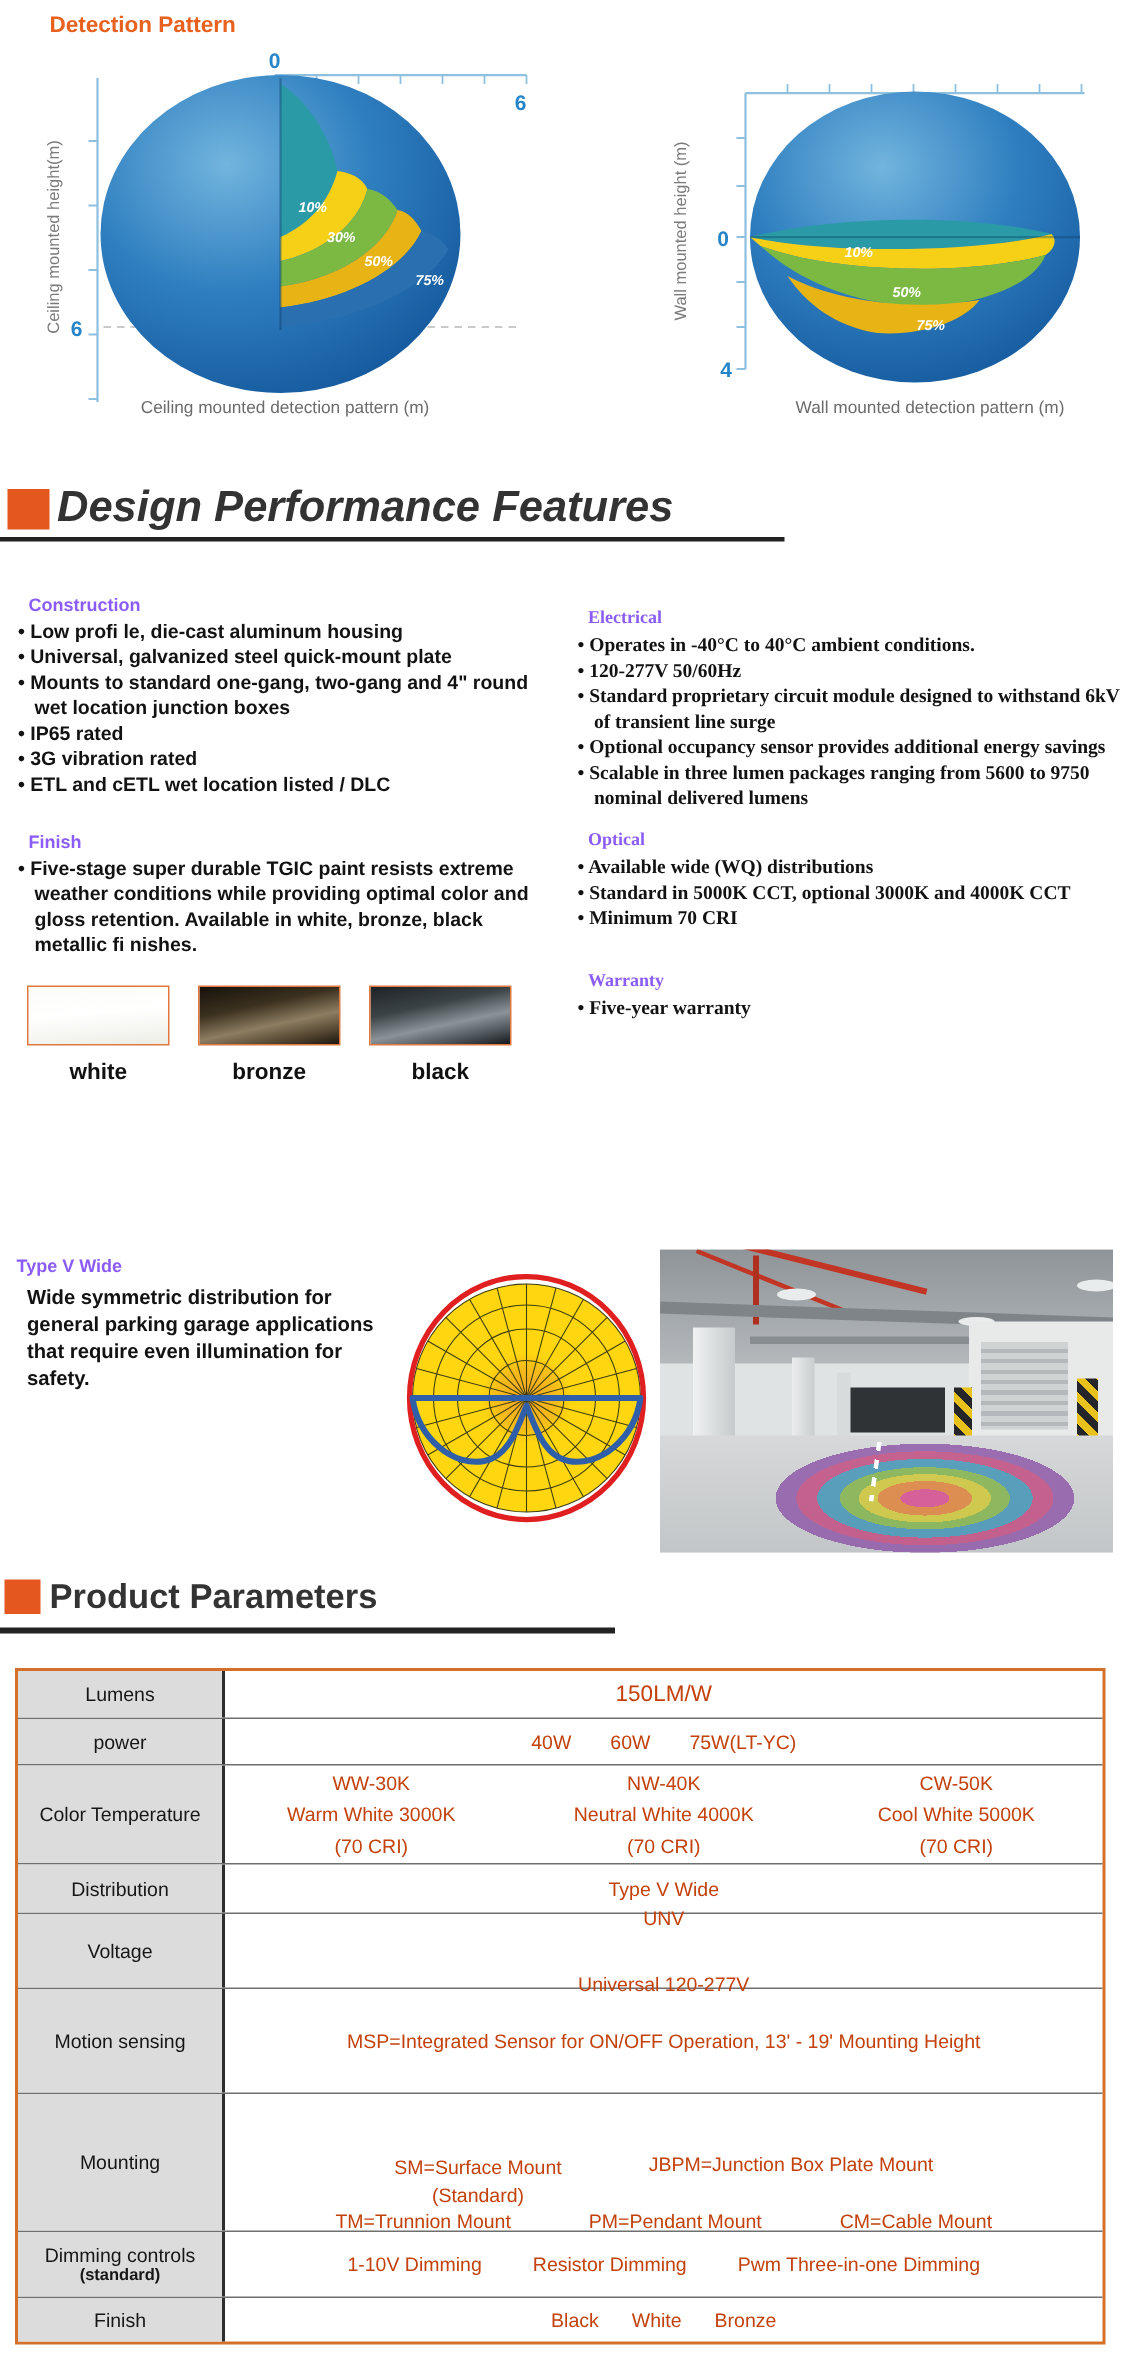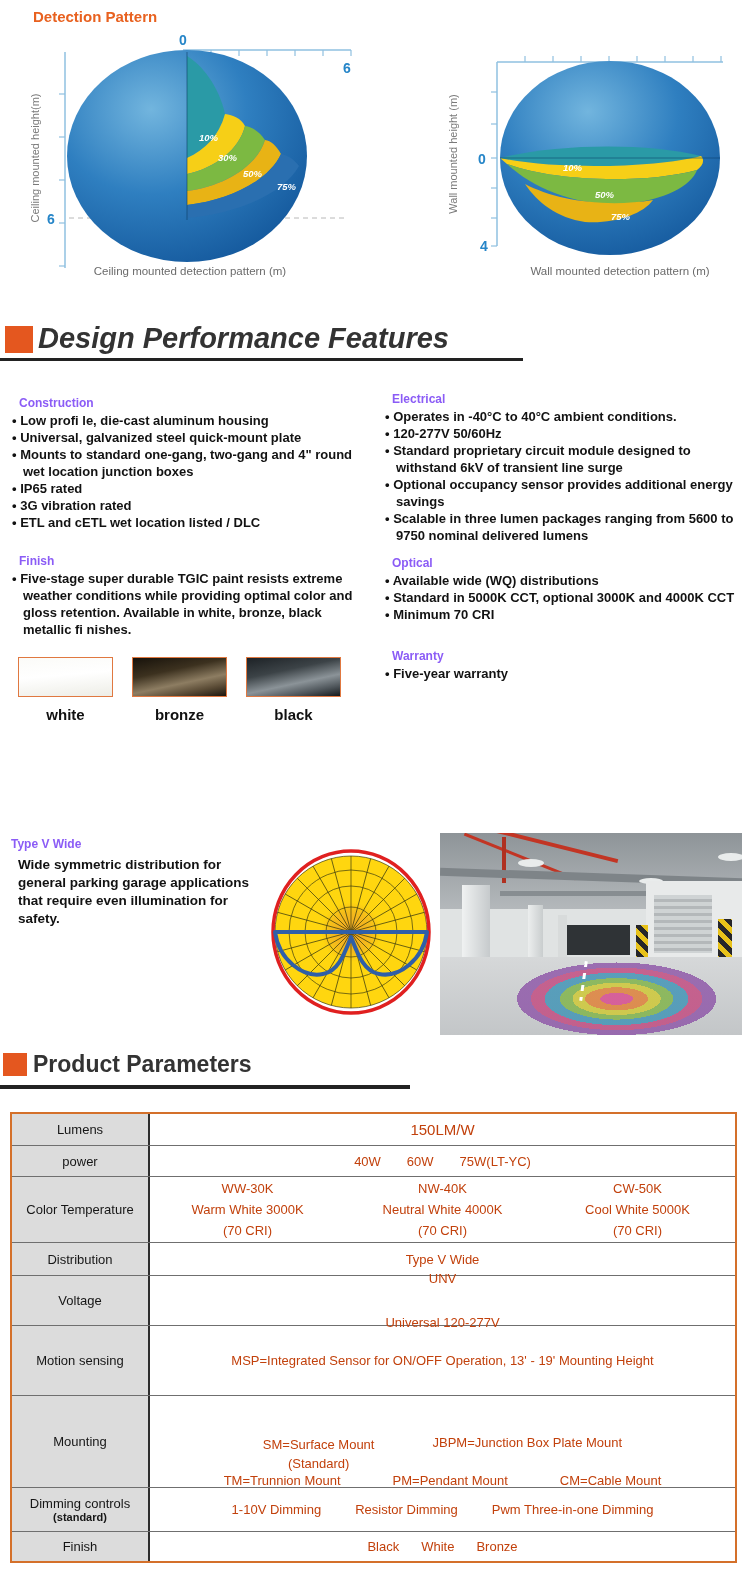--- a/index.html
+++ b/index.html
@@ -179,21 +179,21 @@
           <div class="swatch-label">bronze</div>
         </div>
         <div class="swatch-cell">
           <div class="swatch black"></div>
           <div class="swatch-label">black</div>
         </div>
       </div>
     </div>
   </div>
 
-  <div class="abs" style="left:385px;top:392px;width:362px;">
+  <div class="abs" style="left:385px;top:404px;width:362px;font-family:Liberation Serif, serif;">
     <div class="block">
       <div class="sub-h">Electrical</div>
       <ul class="bullets">
         <li>Operates in -40°C to 40°C ambient conditions.</li>
         <li>120-277V 50/60Hz</li>
         <li>Standard proprietary circuit module designed to withstand 6kV of transient line surge</li>
         <li>Optional occupancy sensor provides additional energy savings</li>
         <li>Scalable in three lumen packages ranging from 5600 to 9750 nominal delivered lumens</li>
       </ul>
     </div>

